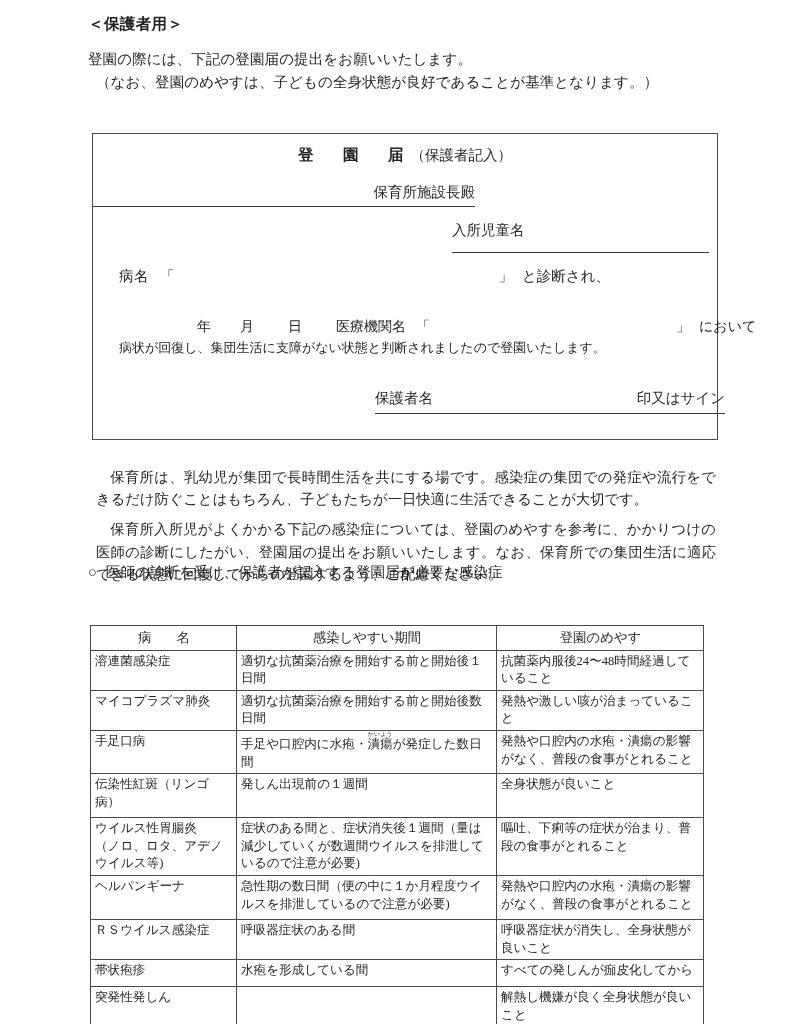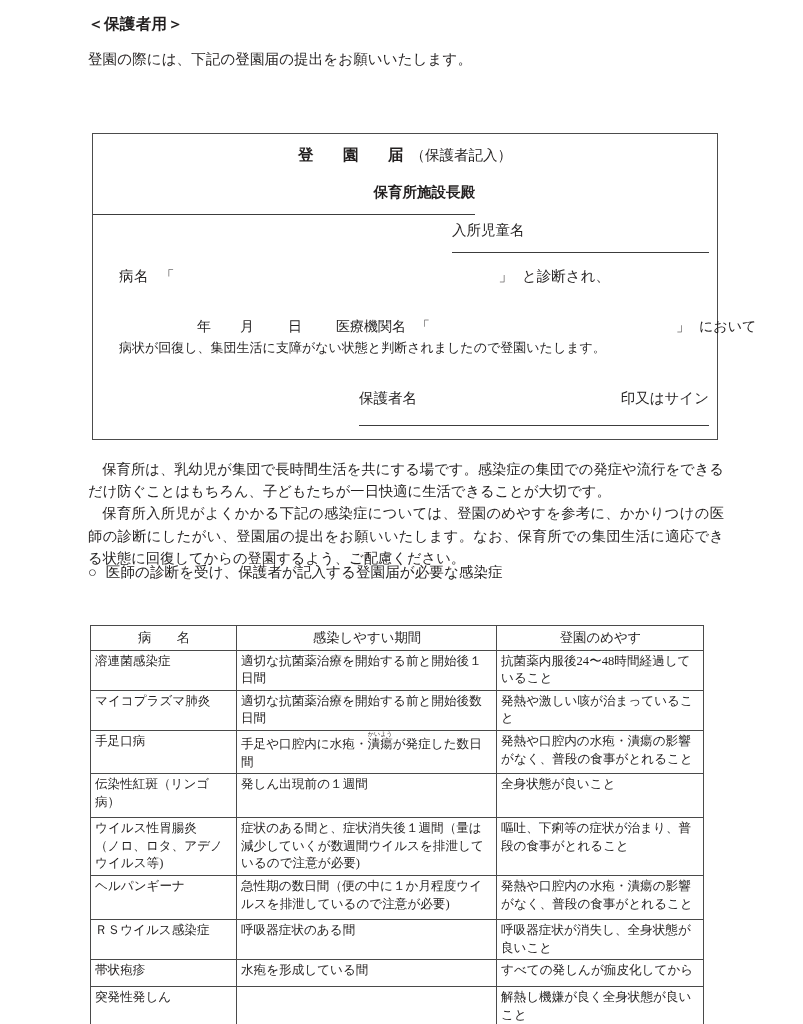--- a/index.html
+++ b/index.html
@@ -78,24 +78,23 @@
 
   
   .row-shisetsu {
     position: absolute;
     left: 0px;
     top: 49px;
     width: 382px;
     border-bottom: 1px solid #3c3c3c;
     text-align: right;
     font-size: 14.5px;
-    padding-bottom: 12px;
-    box-sizing: border-box;
-    white-space: nowrap;
-    font-weight: bold;
+    padding-bottom: 4px;
+    box-sizing: border-box;
+    white-space: nowrap;
   }
 
   
   .row-jidou {
     position: absolute;
     left: 359px;
     top: 87px;
     width: 257px;
     border-bottom: 1px solid #3c3c3c;
     font-size: 14.5px;
@@ -137,45 +136,45 @@
     position: absolute;
     left: 26px;
     top: 205px;
     font-size: 13px;
     white-space: nowrap;
   }
 
   
   .row-hogosha {
     position: absolute;
-    left: 266px;
+    left: 282px;
     top: 255px;
     width: 350px;
     border-bottom: 1px solid #3c3c3c;
     font-size: 14.5px;
-    padding-bottom: 17px;
+    padding-bottom: 5px;
     box-sizing: border-box;
     display: flex;
     justify-content: space-between;
     white-space: nowrap;
   }
 
   
   .body-text {
     position: absolute;
     left: 88px;
     top: 458px;
     width: 636px;
     font-size: 14.3px;
     line-height: 22.2px;
     text-align: justify;
     text-justify: inter-ideograph;
   }
   .body-text p {
-    margin: 0;
+    margin: 8px;
     text-indent: 1em;
   }
 
   
   .section-head {
     position: absolute;
     left: 88px;
     top: 563px;
     font-size: 14.6px;
     white-space: nowrap;
@@ -224,20 +223,21 @@
 </style>
 </head>
 <body>
 
 <div class="page">
 
   <div class="doc-heading">＜保護者用＞</div>
 
   <div class="intro">
     <div>登園の際には、下記の登園届の提出をお願いいたします。</div>
+    <div class="indent1">（なお、登園のめやすは、子どもの全身状態が良好であることが基準となります。）</div>
   </div>
 
   <div class="form-box">
 
     <div class="form-title">
       <span class="big">登　園　届</span><span class="paren">（保護者記入）</span>
     </div>
 
     <div class="row-shisetsu">
       <span>保育所施設長殿</span>

